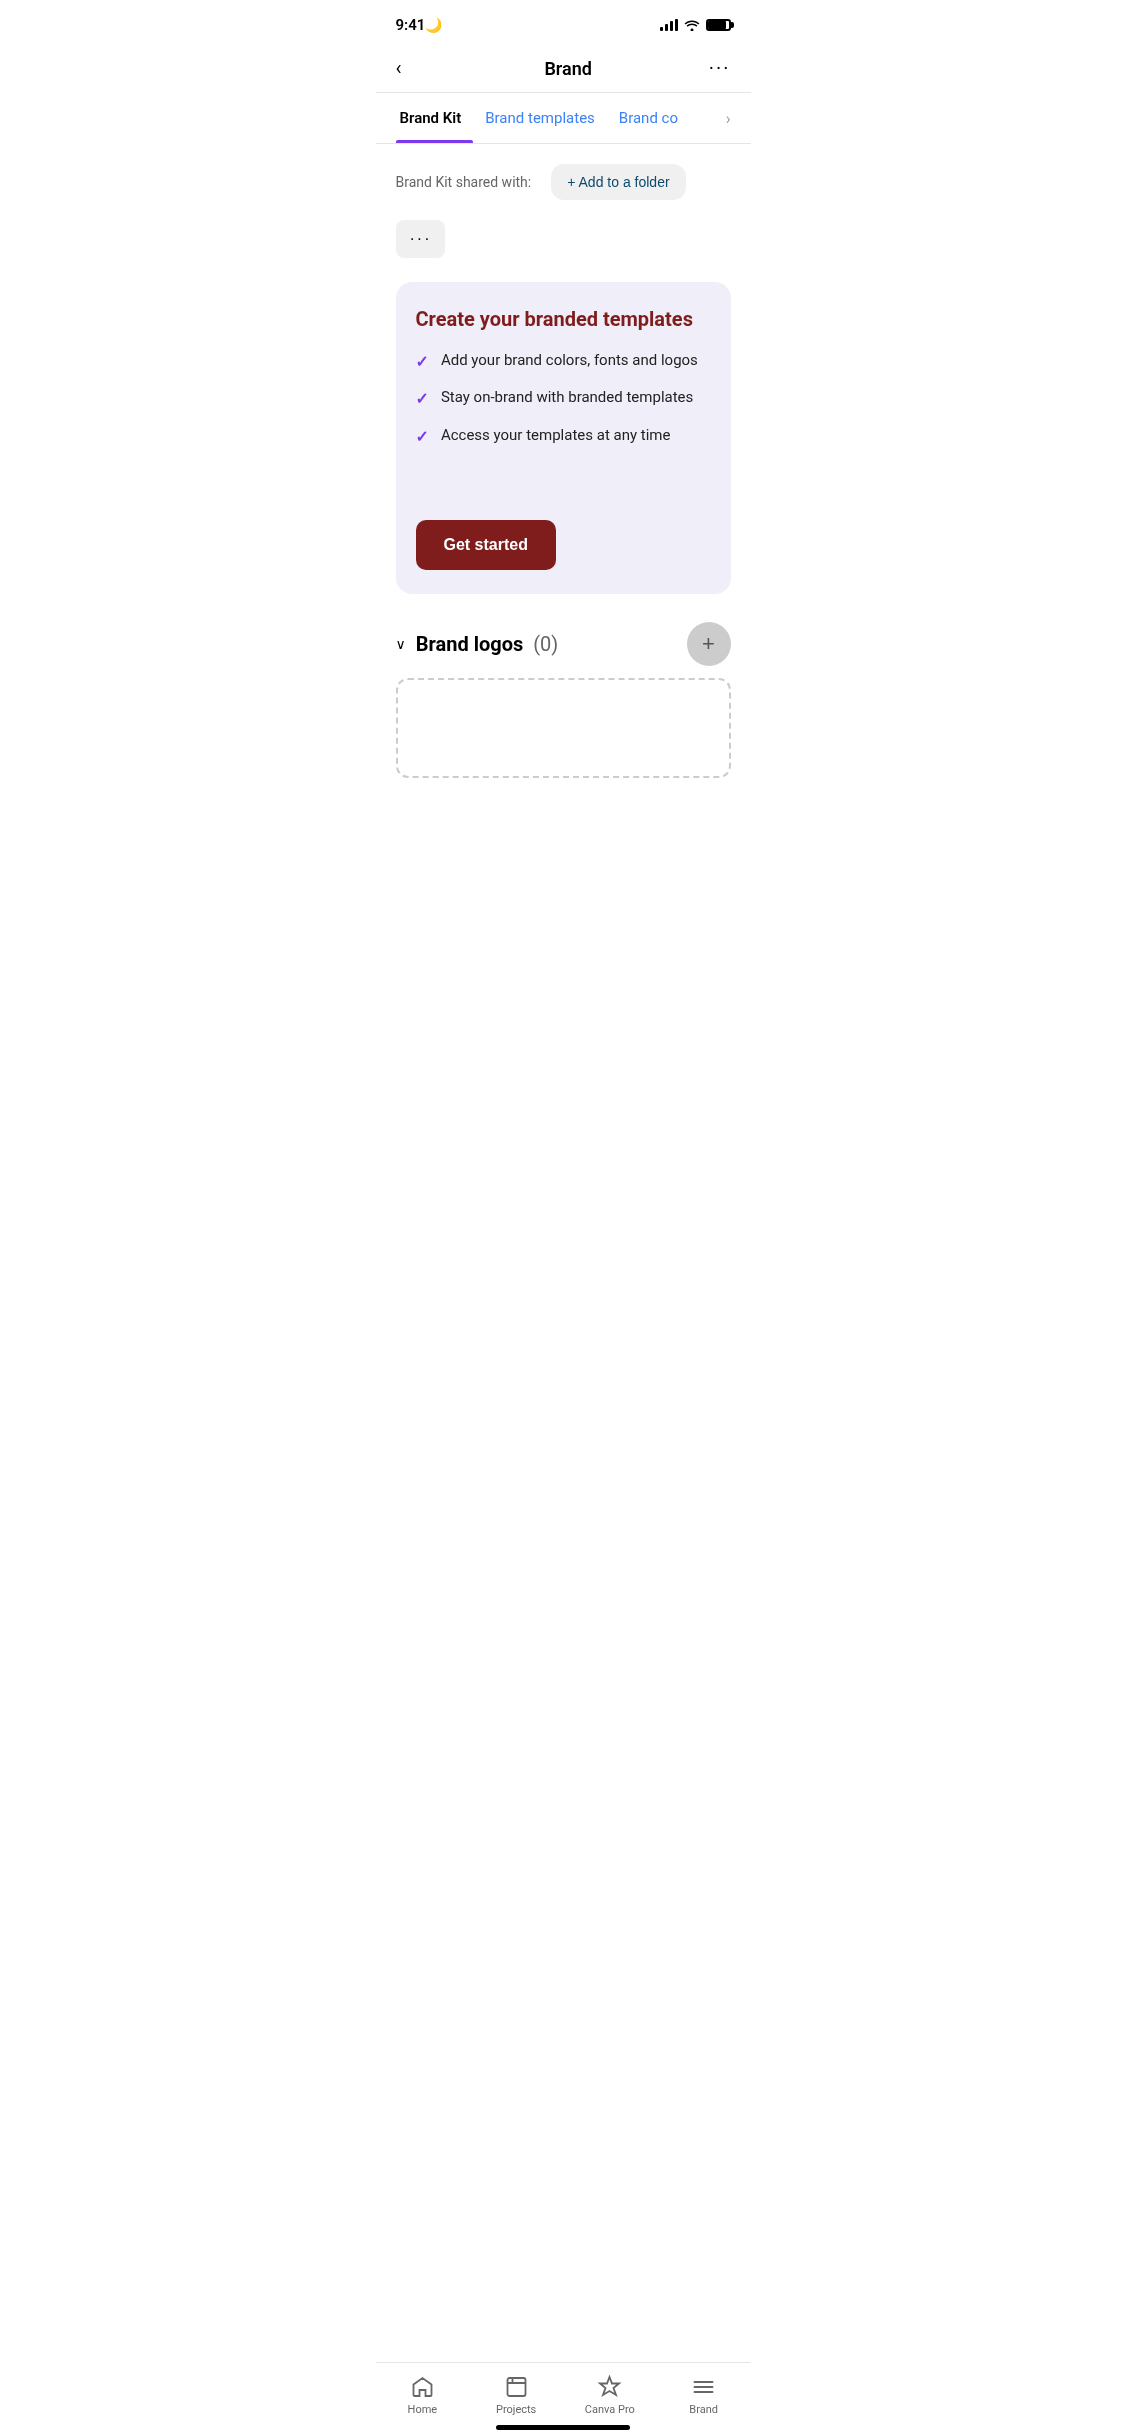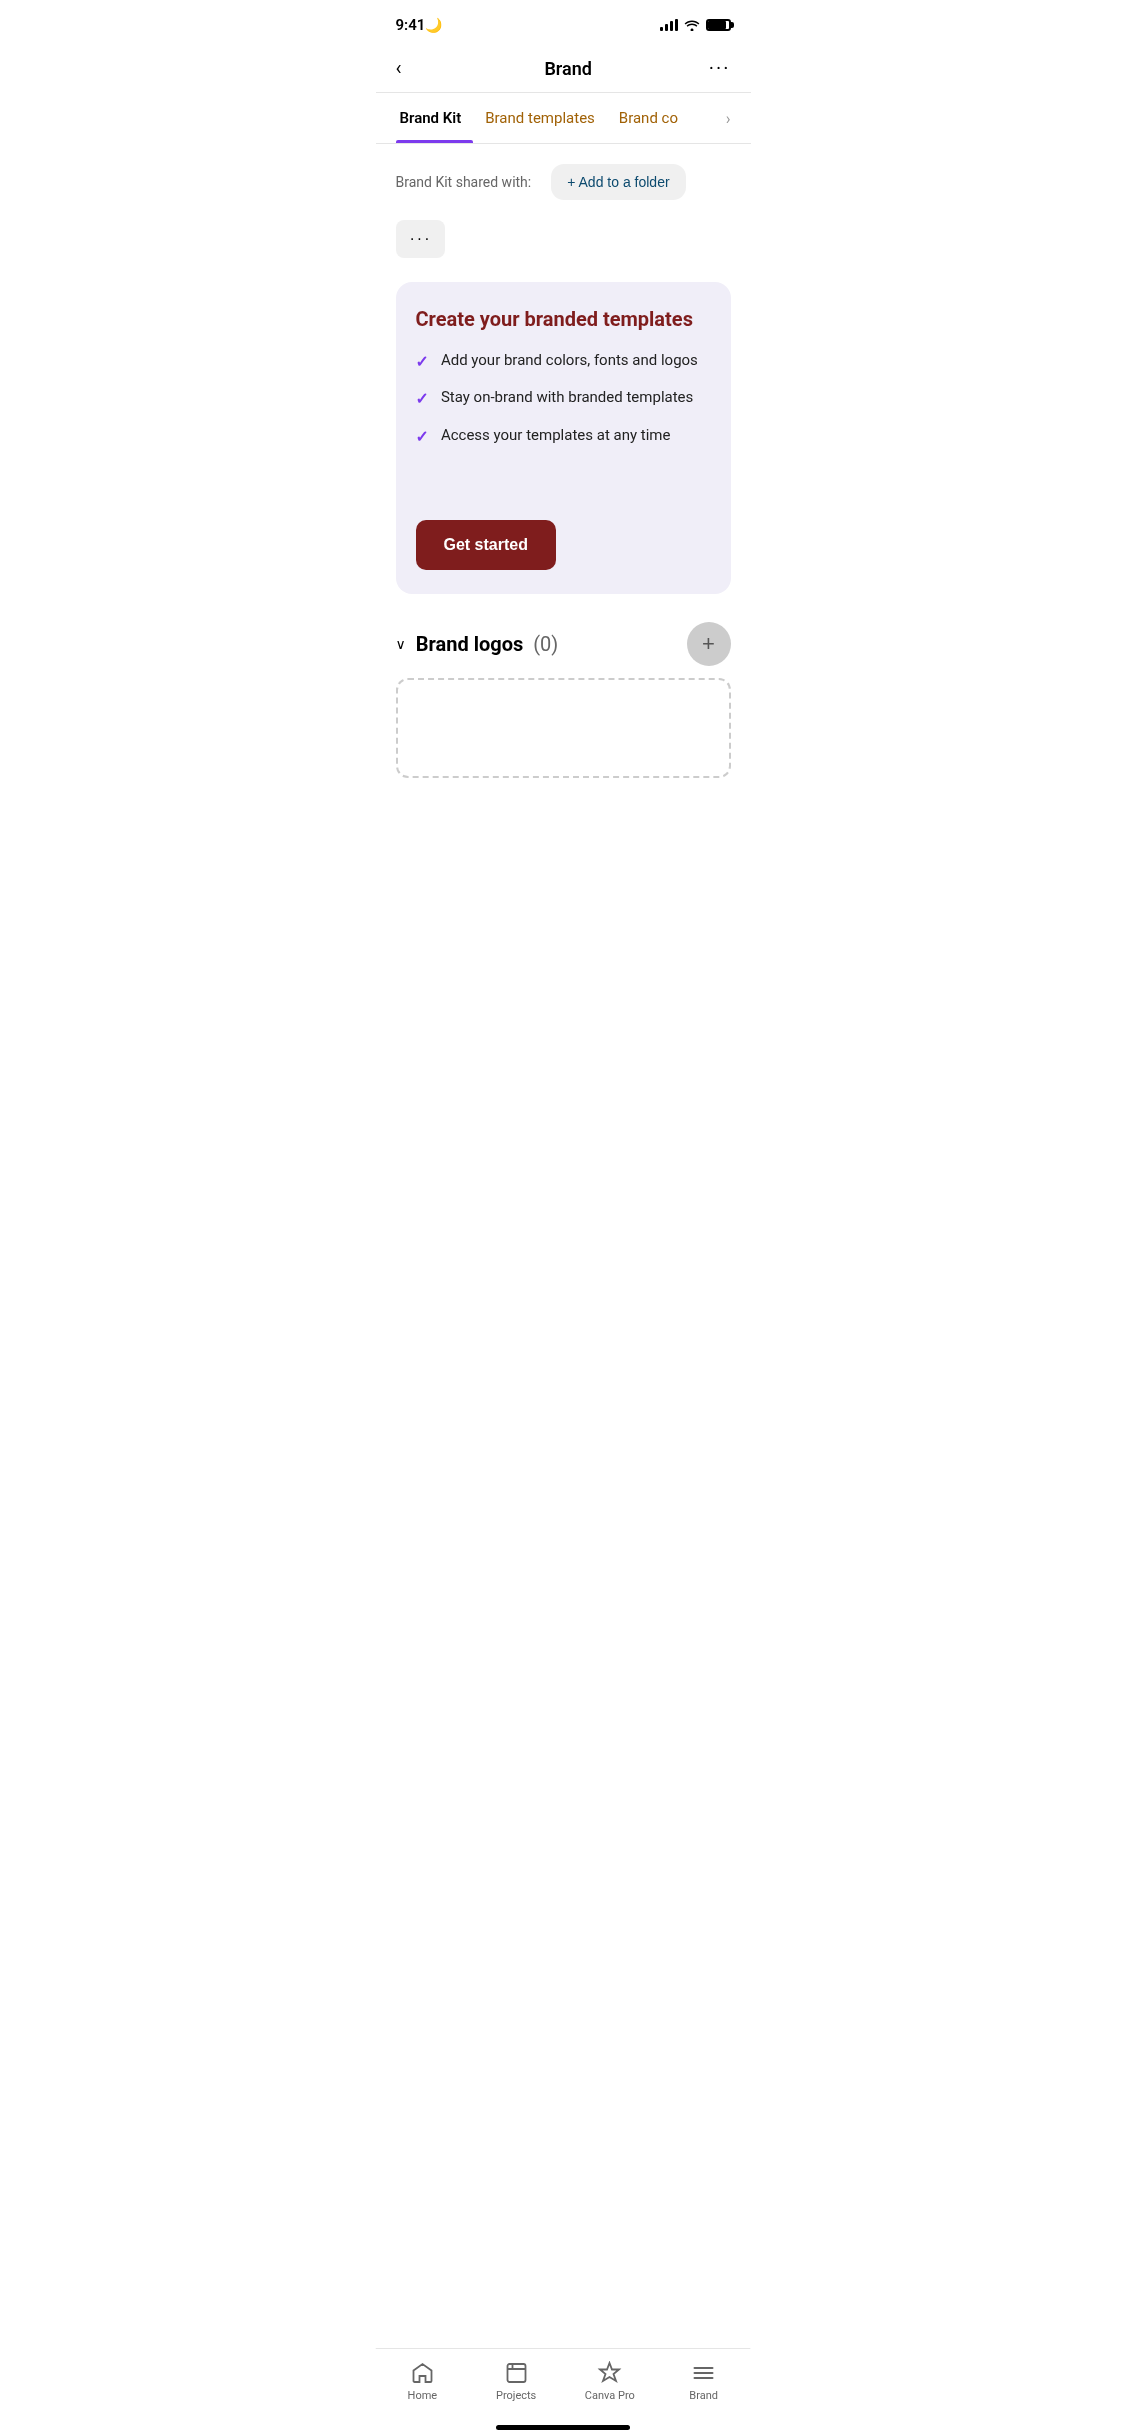--- a/index.html
+++ b/index.html
@@ -116,21 +116,21 @@
       align-items: center;
       padding: 0 20px;
       border-bottom: 1px solid #e5e5e5;
       overflow: hidden;
       position: relative;
     }
 
     .tab-item {
       padding: 16px 12px;
       font-size: 15px;
-      color: #a16207;
+      color: #3b82f6;
       cursor: pointer;
       white-space: nowrap;
       position: relative;
       flex-shrink: 0;
     }
 
     .tab-item:first-child {
       padding-left: 4px;
     }
 
@@ -310,21 +310,21 @@
       margin: 0 20px;
       border: 2px dashed #ccc;
       border-radius: 12px;
       height: 100px;
       background: #fff;
     }
 
     
     .bottom-nav {
       position: fixed;
-      bottom: 18px;
+      bottom: 4px;
       left: 50%;
       transform: translateX(-50%);
       width: 375px;
       background: #fff;
       border-top: 1px solid #e5e5e5;
       display: flex;
       padding: 8px 0 12px;
     }
 
     .bottom-nav-item {

